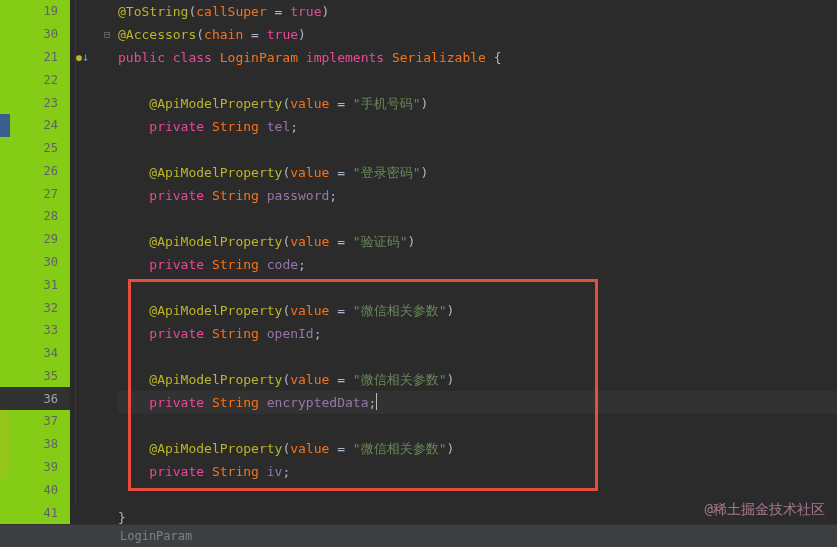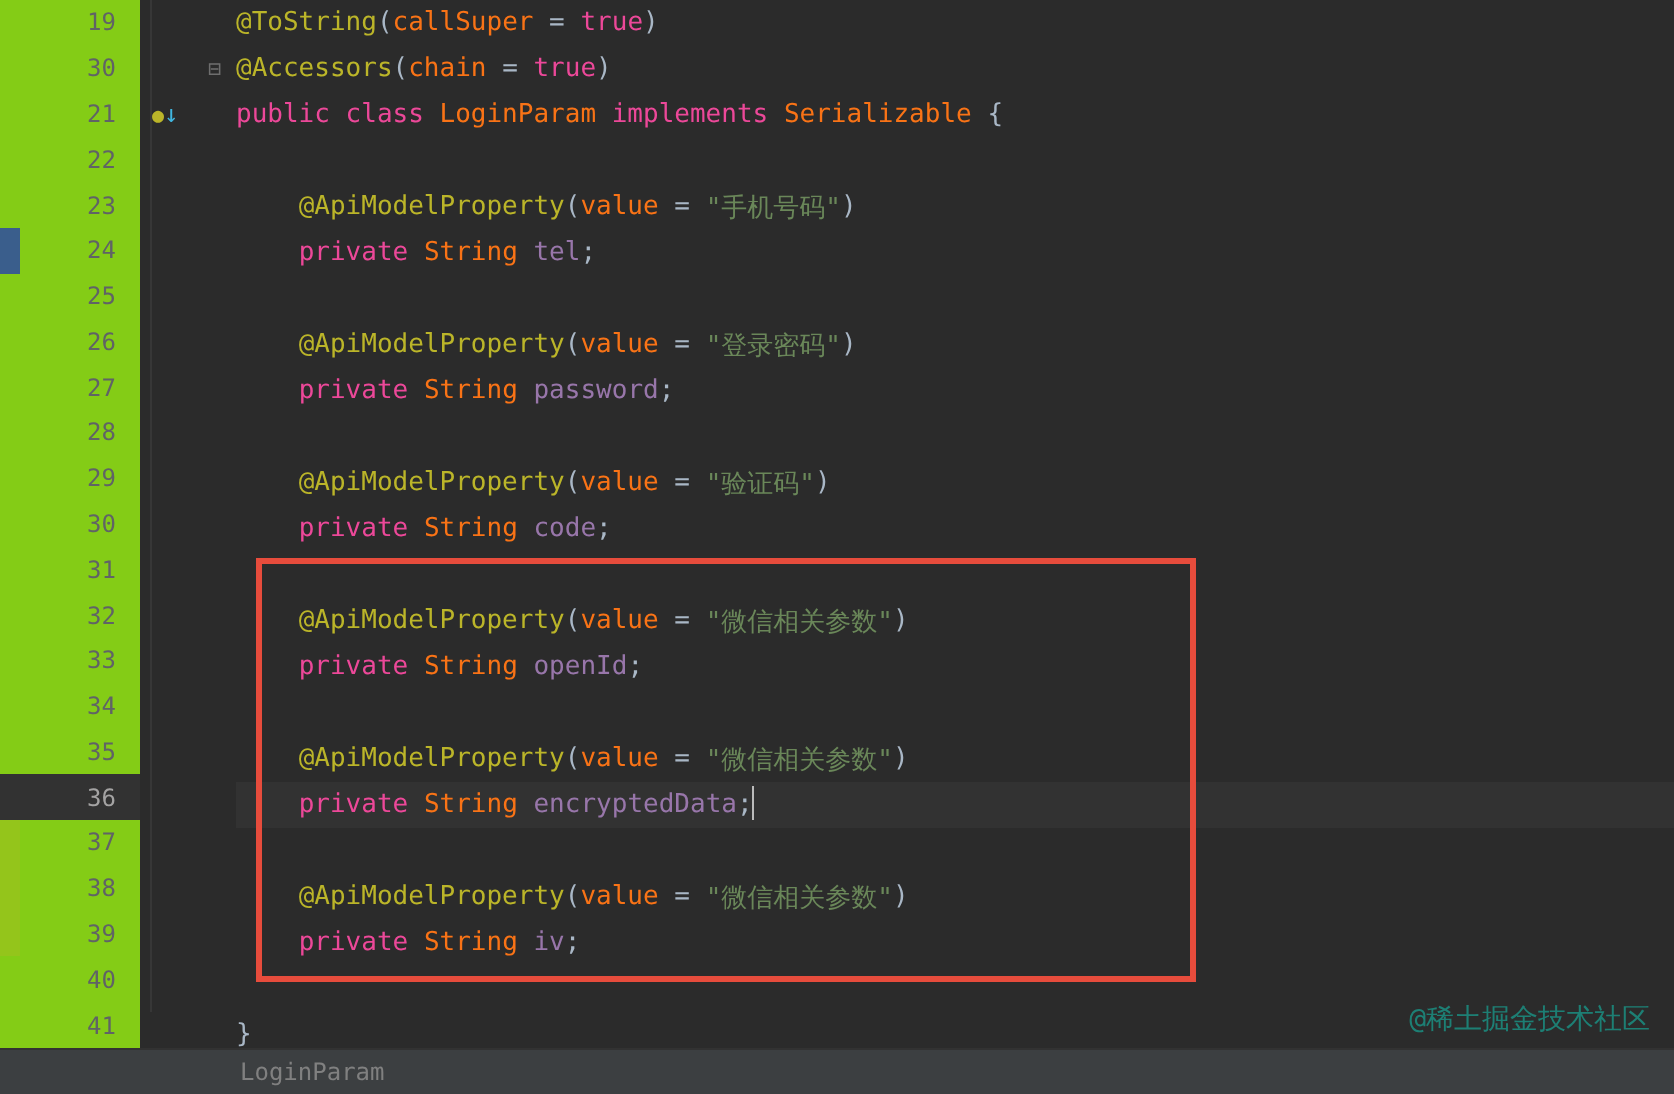--- a/index.html
+++ b/index.html
@@ -117,21 +117,21 @@
       padding-left: 120px;
       display: flex;
       align-items: center;
       color: #808080;
       font-size: 12px;
     }
     .watermark {
       position: absolute;
       right: 12px;
       bottom: 28px;
-      color: #14b8a6;
+      color: #f9a8d4;
       font-size: 14px;
       opacity: 0.6;
     }
     
     .kw { color: #ec4899; }
     .ann { color: #bbb529; }
     .str { color: #6a8759; }
     .fld { color: #9876aa; }
     .cls { color: #f97316; }
     .pun { color: #a9b7c6; }

